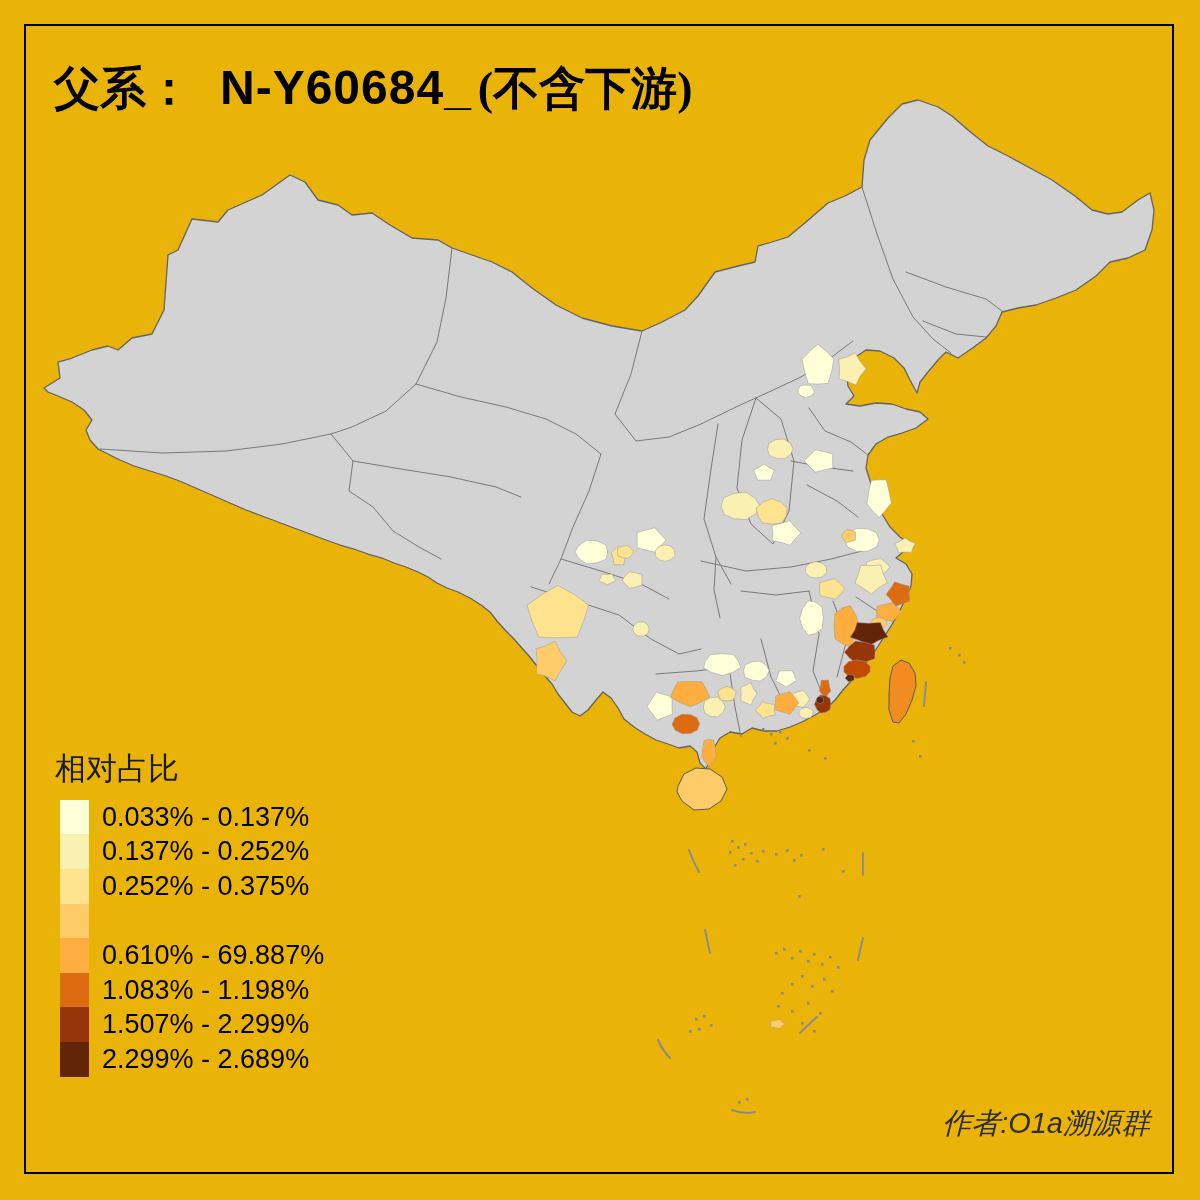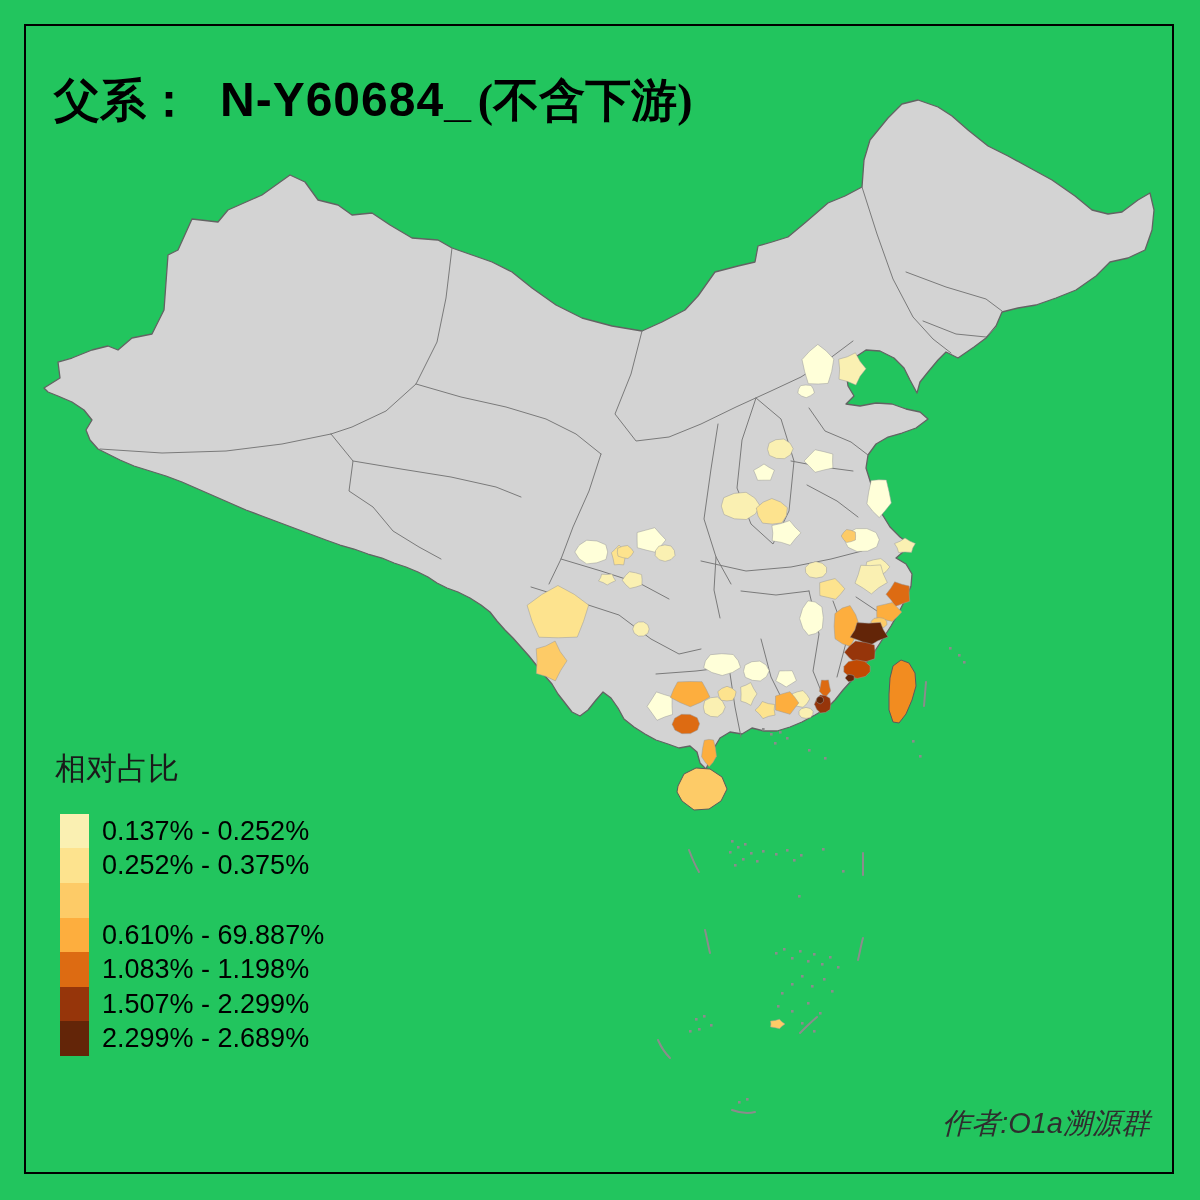--- a/index.html
+++ b/index.html
@@ -1,27 +1,27 @@
 <!DOCTYPE html>
 <html><head>
 <meta charset="utf-8">
 <style>
   html,body{margin:0;padding:0;background:#ffffff;}
-  .stage{position:relative;width:1200px;height:1200px;background:#22c55e;overflow:hidden;
+  .stage{position:relative;width:1200px;height:1200px;background:#eab308;overflow:hidden;
          font-family:"Liberation Sans","DejaVu Sans",sans-serif;}
   .frame{position:absolute;left:24px;top:24px;width:1150px;height:1150px;
          border:2px solid #000;box-sizing:border-box;}
   .map-svg{position:absolute;left:0;top:0;}
   .title-row{position:absolute;left:54px;top:58px;display:flex;align-items:baseline;
              color:#000;white-space:nowrap;}
   .title-prefix{font-family:"Liberation Serif","DejaVu Serif",serif;font-size:46px;font-weight:700;}
   .title-code{font-size:48px;font-weight:700;margin:0 6px 16px 28px;letter-spacing:1px;}
-  .title-suffix{font-family:"Liberation Serif","DejaVu Serif",serif;font-size:46px;font-weight:700;margin-top:12px;}
+  .title-suffix{font-family:"Liberation Serif","DejaVu Serif",serif;font-size:46px;font-weight:700;}
   .legend{position:absolute;left:55px;top:748px;}
-  .legend-title{font-size:31px;color:#1a1a1a;margin-bottom:24px;}
+  .legend-title{font-size:31px;color:#1a1a1a;margin-bottom:10px;}
   .lrow{display:flex;align-items:center;height:34.6px;}
   .lrow svg{display:block;margin-left:5px;}
   .llabel{font-size:27px;color:#000;margin-left:13px;white-space:nowrap;}
   .attribution{position:absolute;right:50px;top:1104px;font-size:29px;color:#2e2e2e;font-style:italic;}
 </style>
 </head>
 <body>
 
 <div class="stage">
 
@@ -215,20 +215,26 @@
   <div class="title-row">
     <span class="title-prefix">父系：</span>
     <span class="title-code">N-Y60684_</span>
     <span class="title-suffix">(不含下游)</span>
   </div>
 
   <div class="legend">
     <div class="legend-title">相对占比</div>
     <div class="lrow">
       <svg width="29" height="35">
+          <rect width="29" height="35" fill="#FFFFD9"></rect>
+        </svg>
+      <span class="llabel">0.033% - 0.137%</span>
+    </div>
+    <div class="lrow">
+      <svg width="29" height="35">
           <rect width="29" height="35" fill="#FAF0B2"></rect>
         </svg>
       <span class="llabel">0.137% - 0.252%</span>
     </div>
     <div class="lrow">
       <svg width="29" height="35">
           <rect width="29" height="35" fill="#FDE38E"></rect>
         </svg>
       <span class="llabel">0.252% - 0.375%</span>
     </div>

